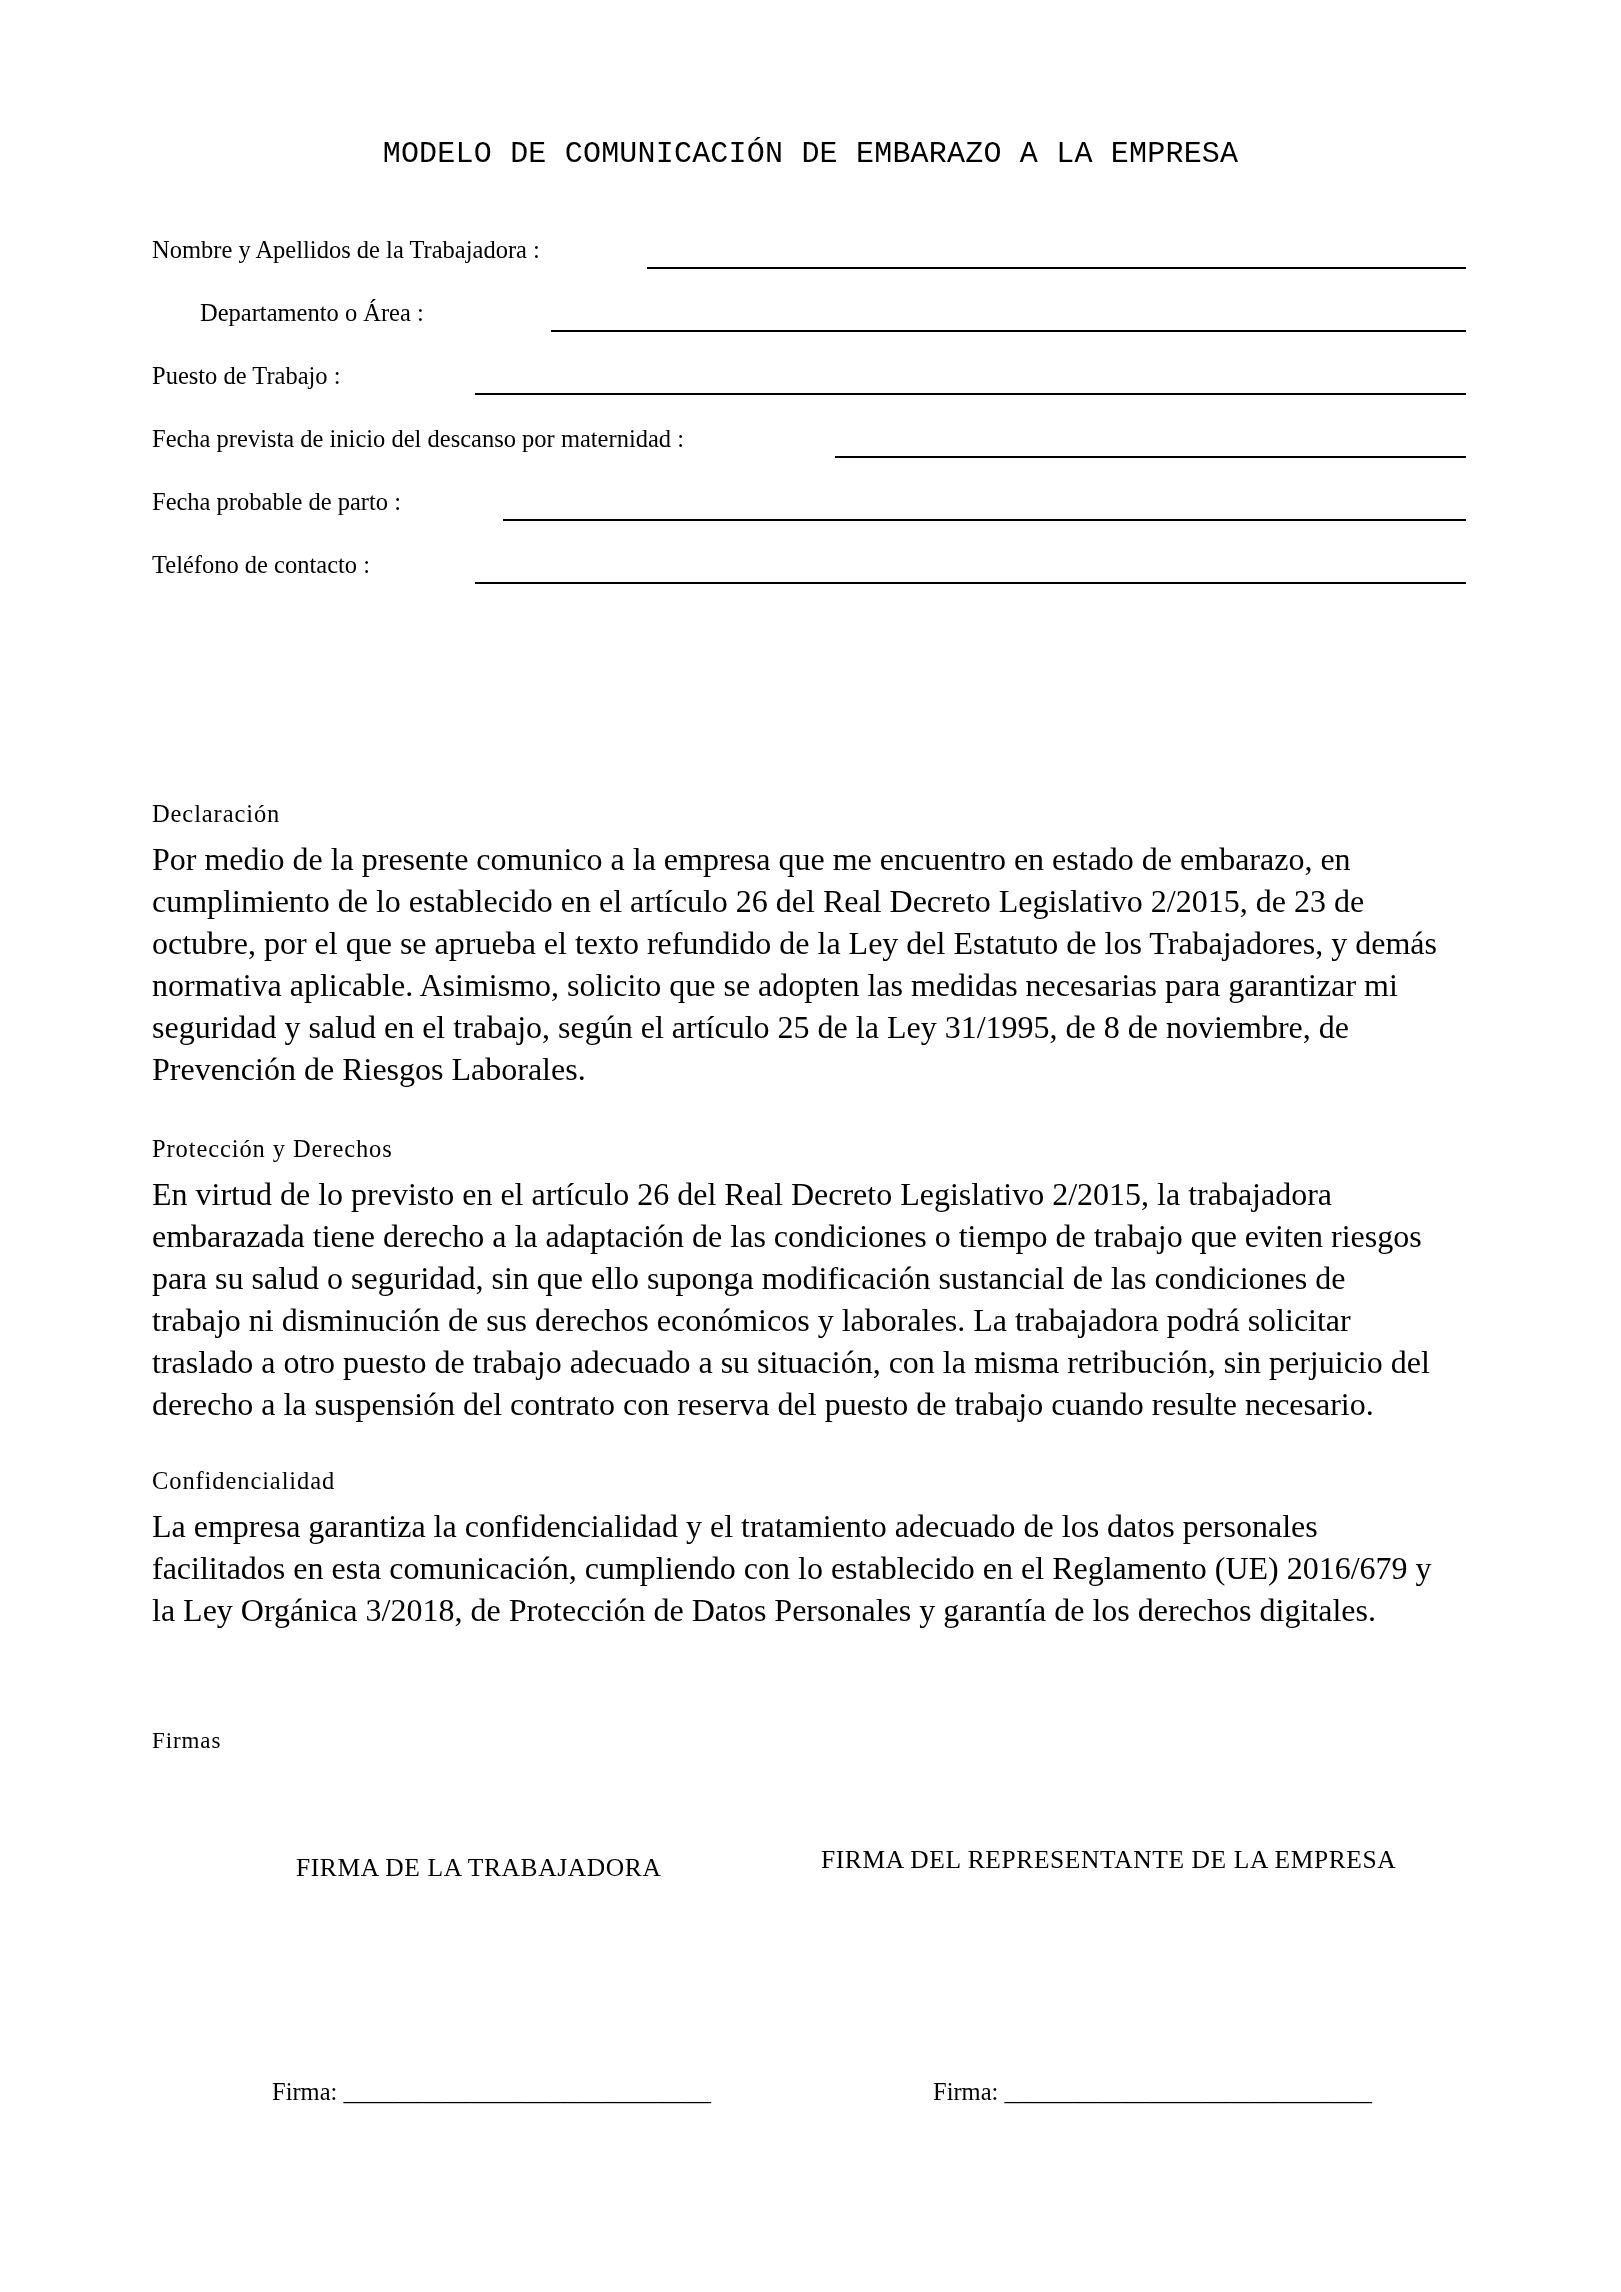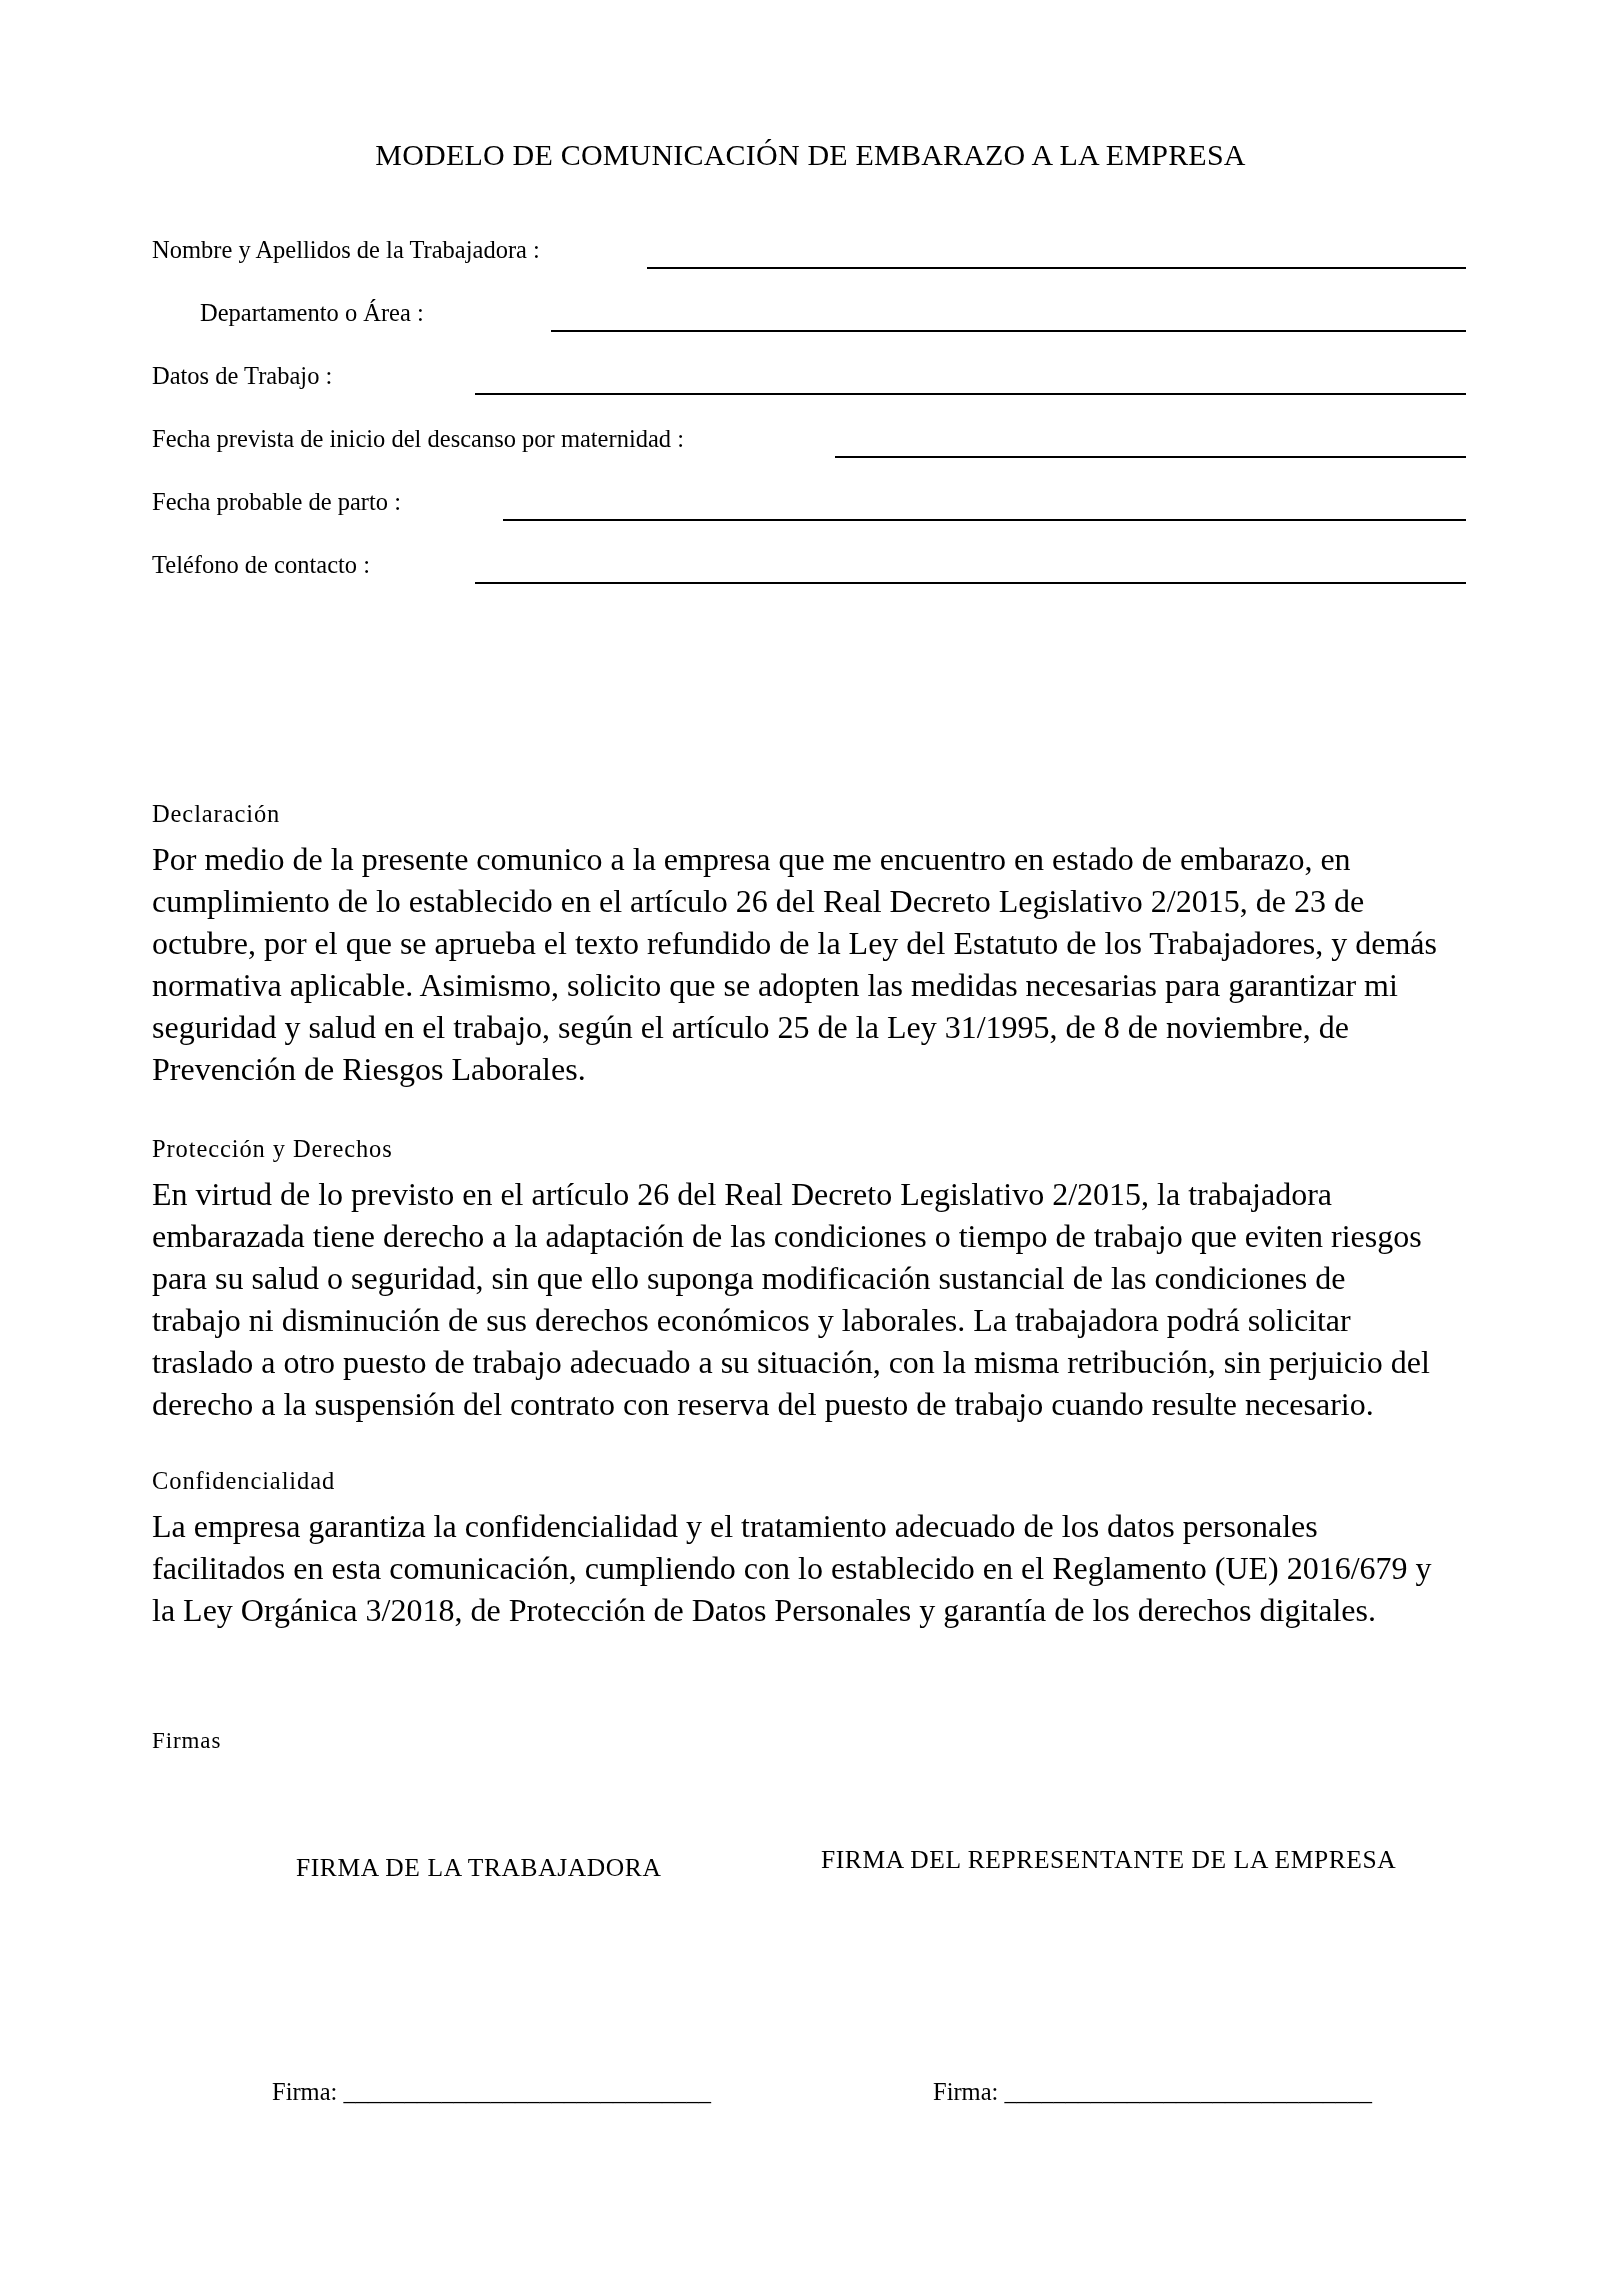--- a/index.html
+++ b/index.html
@@ -29,20 +29,21 @@
     position: absolute;
     left: 0;
     top: 116px;
     width: 1621px;
     text-align: center;
     font-size: 30px;
     line-height: 37px;
     letter-spacing: 0.2px;
     font-weight: 400;
     white-space: nowrap;
+    font-family: Liberation Mono, monospace;
   }
 
   
   .form-area {
     position: absolute;
     left: 0;
     top: 235px;
     width: 1621px;
   }
   .field-row {
@@ -147,21 +148,21 @@
       <span class="field-label">Nombre y Apellidos de la Trabajadora :</span>
       <span class="field-line" style="left:647px;"></span>
     </div>
 
     <div class="field-row" style="height:63px;margin-left:48px;">
       <span class="field-label">Departamento o Área :</span>
       <span class="field-line" style="left:503px;"></span>
     </div>
 
     <div class="field-row" style="height:63px;">
-      <span class="field-label">Datos de Trabajo :</span>
+      <span class="field-label">Puesto de Trabajo :</span>
       <span class="field-line" style="left:475px;"></span>
     </div>
 
     <div class="field-row" style="height:63px;">
       <span class="field-label">Fecha prevista de inicio del descanso por maternidad :</span>
       <span class="field-line" style="left:835px;"></span>
     </div>
 
     <div class="field-row" style="height:63px;">
       <span class="field-label">Fecha probable de parto :</span>

